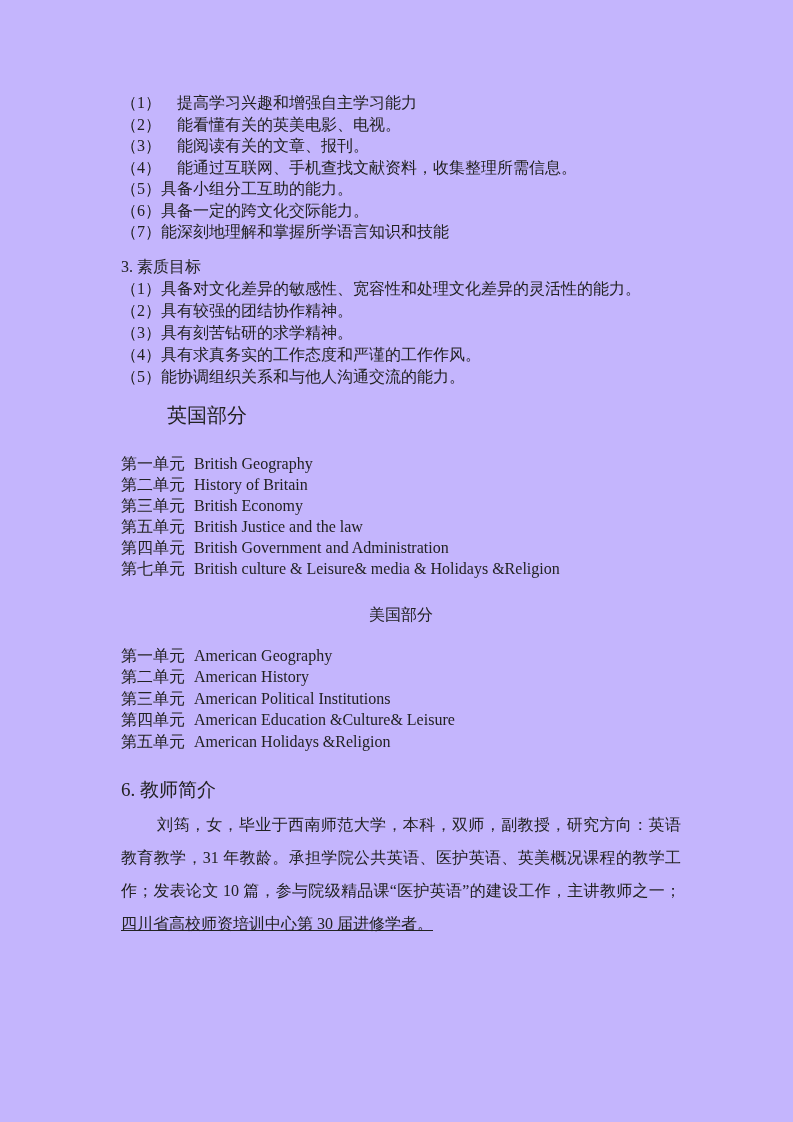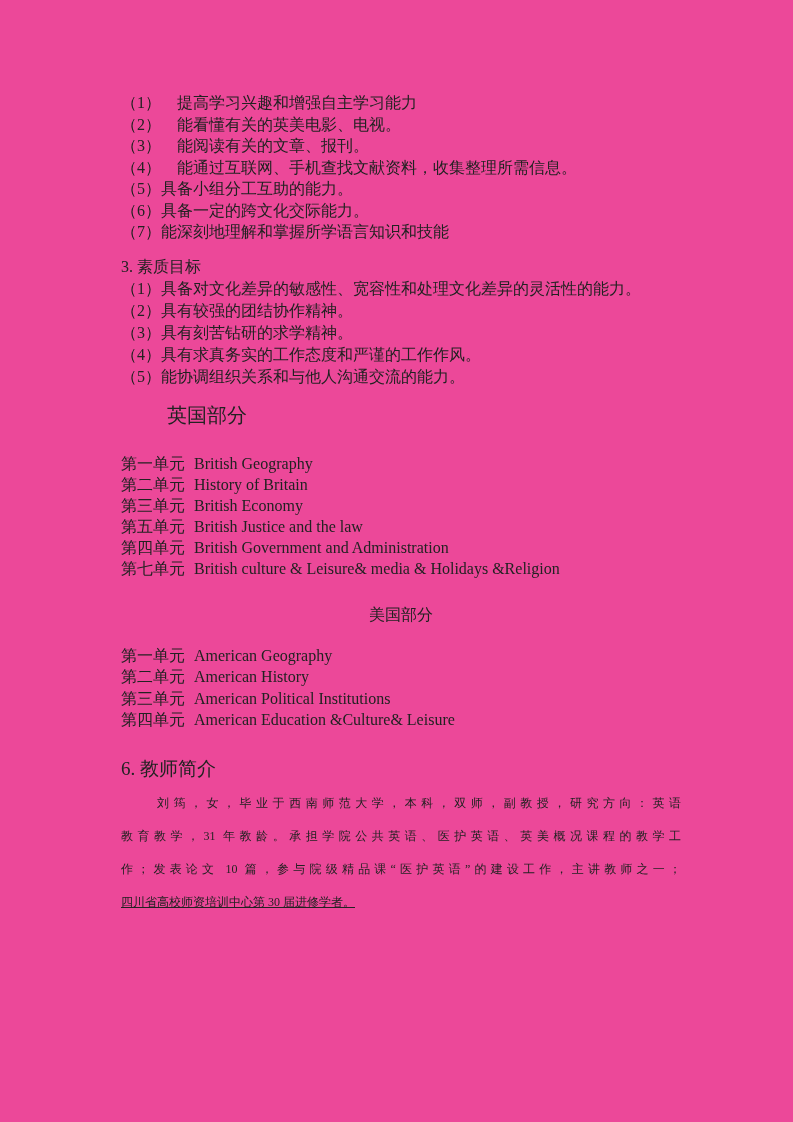--- a/index.html
+++ b/index.html
@@ -1,20 +1,20 @@
 <!DOCTYPE html>
 <html><head>
 <meta charset="utf-8">
 <style>
   html, body { margin: 0; padding: 0; background: #ffffff; }
   .page {
     position: relative;
     width: 793px;
     height: 1122px;
-    background: #ec4899;
+    background: #c4b5fd;
     overflow: hidden;
     font-family: "Liberation Serif", "DejaVu Serif", serif;
     color: #222222;
   }
   .content {
     box-sizing: border-box;
     margin-left: 121px;
     width: 560px;
     padding-top: 92px;
   }
@@ -25,21 +25,21 @@
   .big-heading { font-size: 19px; line-height: 26px; font-weight: normal; margin: 0; }
   .heading-5 { margin-top: 26px; }
   .heading-6 { margin-top: 25px; }
   .uk-title { margin-top: 16px; padding-left: 46px; font-size: 20px; line-height: 22px; }
   .unit-list { font-size: 16px; }
   .uk-units { margin-top: 27px; line-height: 21px; }
   .us-units { margin-top: 19px; line-height: 21.5px; }
   .unit-row { white-space: nowrap; }
   .unit-en { margin-left: 9px; }
   .us-title { margin-top: 25px; font-size: 16px; line-height: 22px; text-align: center; }
-  .bio { margin-top: 5px; font-size: 12px; line-height: 33px; }
+  .bio { margin-top: 5px; font-size: 16px; line-height: 33px; }
   .bio-line { text-align: justify; text-align-last: justify; }
   .bio-line.first { text-indent: 36px; }
   .bio-line.last { text-align: left; text-align-last: left; text-decoration: underline; }
 </style>
 </head>
 <body>
 
 <div class="page">
   <div class="content">
 
@@ -92,20 +92,23 @@
       </div>
       <div class="unit-row">
         <span class="unit-label">第二单元</span><span class="unit-en">American History</span>
       </div>
       <div class="unit-row">
         <span class="unit-label">第三单元</span><span class="unit-en">American Political Institutions</span>
       </div>
       <div class="unit-row">
         <span class="unit-label">第四单元</span><span class="unit-en">American Education &amp;Culture&amp; Leisure</span>
       </div>
+      <div class="unit-row">
+        <span class="unit-label">第五单元</span><span class="unit-en">American Holidays &amp;Religion</span>
+      </div>
     </div>
 
     <div class="big-heading heading-6">6. 教师简介</div>
 
     <div class="bio">
       <div class="bio-line first">刘筠，女，毕业于西南师范大学，本科，双师，副教授，研究方向：英语</div>
       <div class="bio-line">教育教学，31 年教龄。承担学院公共英语、医护英语、英美概况课程的教学工</div>
       <div class="bio-line">作；发表论文 10 篇，参与院级精品课“医护英语”的建设工作，主讲教师之一；</div>
       <div class="bio-line last">四川省高校师资培训中心第 30 届进修学者。</div>
     </div>

